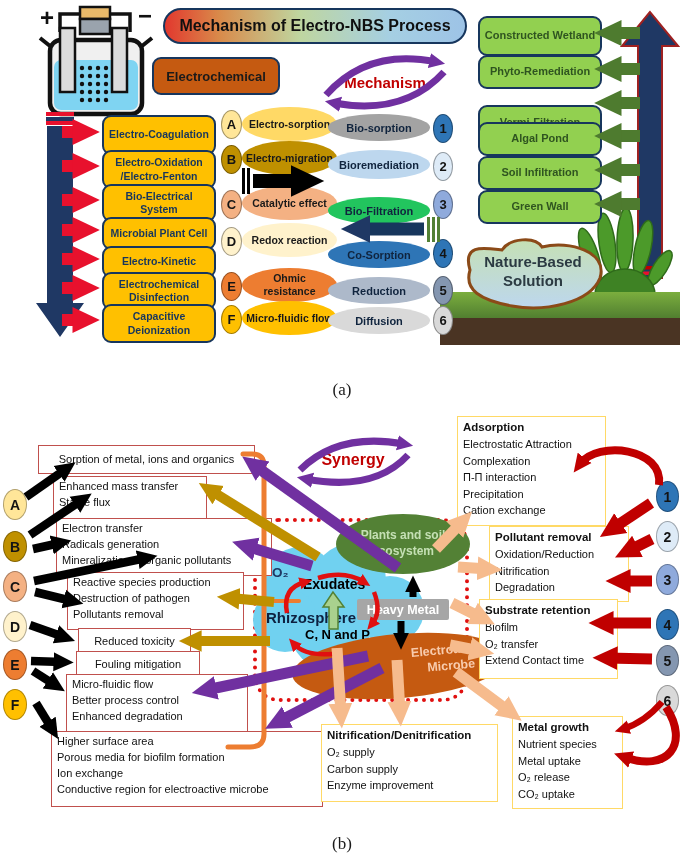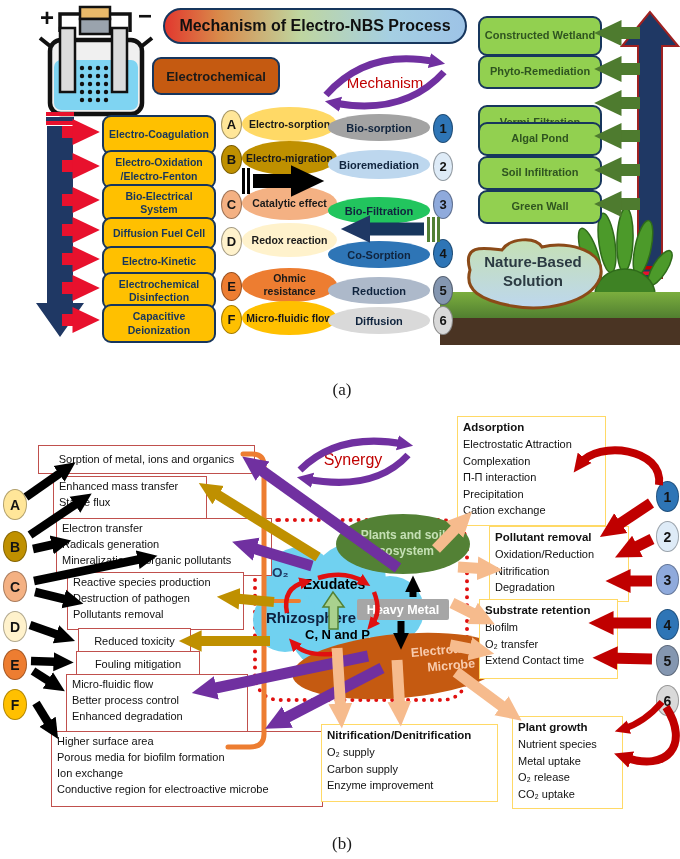--- a/index.html
+++ b/index.html
@@ -13,21 +13,21 @@
      font-weight:bold;font-size:16px;color:#101010;}
   .echem{background:#C55A11;border:2.5px solid #17365D;border-radius:9px;
      font-weight:bold;font-size:13px;color:#1a1a1a;}
   .ybox{background:#FFC000;border:2.2px solid #17365D;border-radius:9px;
      font-size:10.5px;font-weight:600;color:#17365D;line-height:1.25;padding:1px 2px;}
   .gbox{background:#92D050;border:2.2px solid #17365D;border-radius:9px;
      font-size:11px;font-weight:600;color:#2F5420;line-height:1.25;padding:1px 2px;}
   .badge{border-radius:50%;font-weight:bold;font-size:13px;color:#141414;border:1px solid rgba(0,0,0,.35);}
   .moval{border-radius:50%;font-size:10.5px;font-weight:bold;color:#1a1a1a;line-height:1.2;padding:0 4px;}
   .boval{border-radius:50%;font-size:11px;font-weight:bold;color:#10243E;}
-  .cyc{font-weight:normal;font-size:15px;color:#C00000;}
+  .cyc{font-weight:bold;font-size:15px;color:#C00000;}
   .cap{font-family:"Liberation Serif",serif;font-size:17px;color:#1a1a1a;}
   .nbslabel{font-weight:bold;font-size:15px;color:#2B3A42;line-height:1.25;}
   
   .lbox{background:#fff;border:1.4px solid #C0504D;font-size:11px;color:#111;
         line-height:1.45;padding:2px 5px;}
   .rbox{background:#fff;border:1.6px solid #FFD966;font-size:11px;color:#111;
         line-height:1.5;padding:2px 5px;}
   .rbox .t{font-weight:bold;font-size:11.5px;}
   .badge2{border-radius:50%;font-weight:bold;font-size:14px;color:#141414;border:1px solid rgba(0,0,0,.3);}
   .dotrect{border:4px dotted #E01010;border-radius:26px;}
@@ -108,21 +108,21 @@
     <path d="M30,270 C22,243 45,248 62,250 C70,238 95,236 102,247 C130,240 168,252 160,278 C150,303 105,312 72,306 C40,300 24,290 30,270 Z" fill="url(#gBlob)" stroke="#8B4A18" stroke-width="3"></path>
   </svg>
 
   <div class="abs flexc titlepill" style="left:163px;top:8px;width:300px;height:32px;z-index:10">Mechanism of Electro-NBS Process</div>
   <div class="abs flexc echem" style="left:152px;top:57px;width:124px;height:34px;z-index:10">Electrochemical</div>
   <div class="abs flexc cyc" style="left:338px;top:72px;width:94px;height:20px;z-index:10">Mechanism</div>
 
   <div class="abs flexc ybox" style="left:102px;top:115px;width:106px;height:34px;z-index:10">Electro-Coagulation</div>
   <div class="abs flexc ybox" style="left:102px;top:150px;width:106px;height:33px;z-index:10">Electro-Oxidation /Electro-Fenton</div>
   <div class="abs flexc ybox" style="left:102px;top:184px;width:106px;height:32px;z-index:10">Bio-Electrical System</div>
-  <div class="abs flexc ybox" style="left:102px;top:217px;width:106px;height:27px;z-index:10">Diffusion Fuel Cell</div>
+  <div class="abs flexc ybox" style="left:102px;top:217px;width:106px;height:27px;z-index:10">Microbial Plant Cell</div>
   <div class="abs flexc ybox" style="left:102px;top:246px;width:106px;height:26px;z-index:10">Electro-Kinetic</div>
   <div class="abs flexc ybox" style="left:102px;top:272px;width:106px;height:32px;z-index:10">Electrochemical Disinfection</div>
   <div class="abs flexc ybox" style="left:102px;top:304px;width:106px;height:33px;z-index:10">Capacitive Deionization</div>
 
   <div class="abs flexc badge" style="left:221px;top:110px;width:19px;height:27px;background:#FFE699;z-index:10">A</div>
   <div class="abs flexc badge" style="left:221px;top:145px;width:19px;height:27px;background:#BF9000;z-index:10">B</div>
   <div class="abs flexc badge" style="left:221px;top:190px;width:19px;height:27px;background:#F4B183;z-index:10">C</div>
   <div class="abs flexc badge" style="left:221px;top:227px;width:19px;height:27px;background:#FFF2CC;z-index:10">D</div>
   <div class="abs flexc badge" style="left:221px;top:272px;width:19px;height:27px;background:#ED7D31;z-index:10">E</div>
   <div class="abs flexc badge" style="left:221px;top:305px;width:19px;height:27px;background:#FFC000;z-index:10">F</div>
@@ -250,21 +250,21 @@
     <div>Nitrification</div>
     <div>Degradation</div>
   </div>
   <div class="abs rbox" style="left:479px;top:599px;width:127px;height:74px;z-index:10">
     <div class="t">Substrate retention</div>
     <div>Biofilm</div>
     <div>O₂ transfer</div>
     <div>Extend Contact time</div>
   </div>
   <div class="abs rbox" style="left:512px;top:716px;width:99px;height:87px;z-index:10">
-    <div class="t">Plant growth</div>
+    <div class="t">Metal growth</div>
     <div>Nutrient species</div>
     <div>Metal uptake</div>
     <div>O₂ release</div>
     <div>CO₂ uptake</div>
   </div>
   <div class="abs rbox" style="left:321px;top:724px;width:165px;height:72px;z-index:10">
     <div class="t">Nitrification/Denitrification</div>
     <div>O₂ supply</div>
     <div>Carbon supply</div>
     <div>Enzyme improvement</div>

